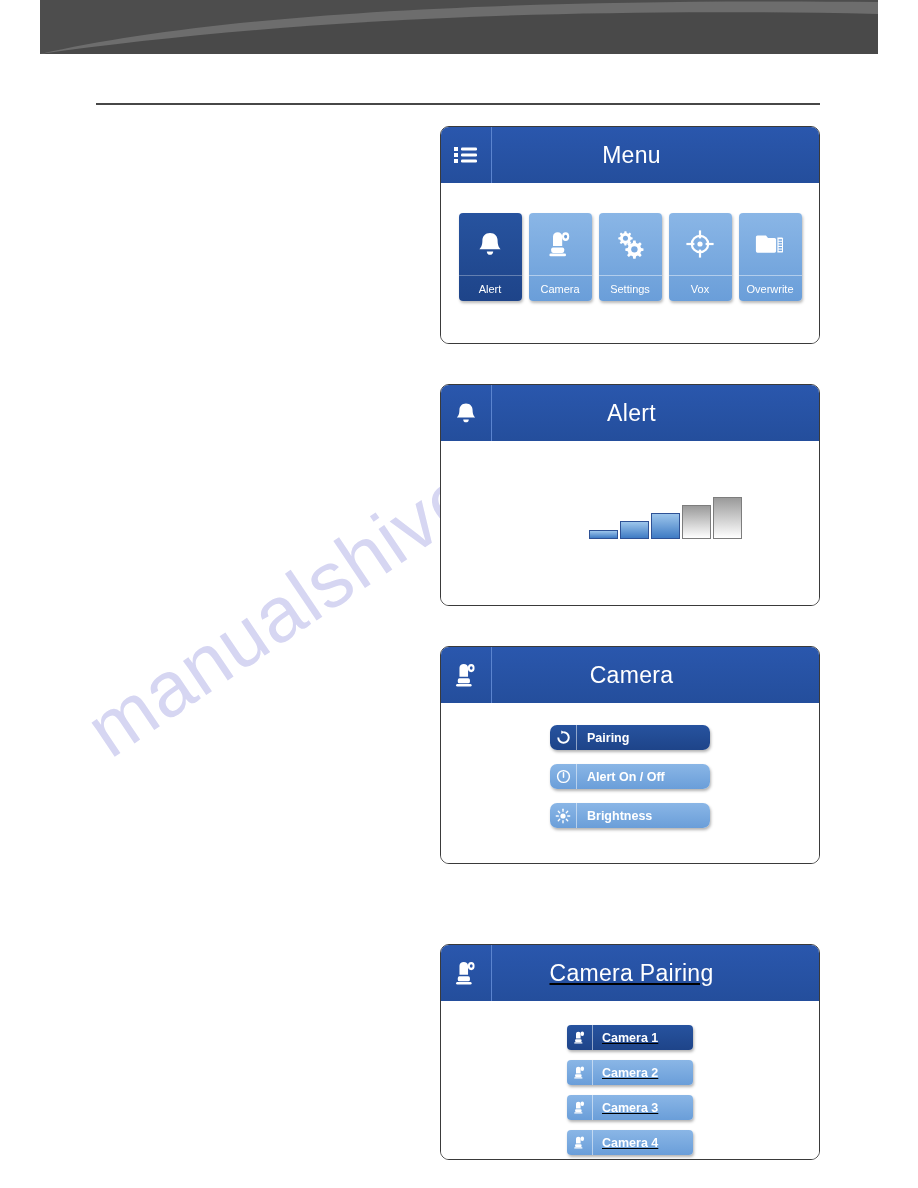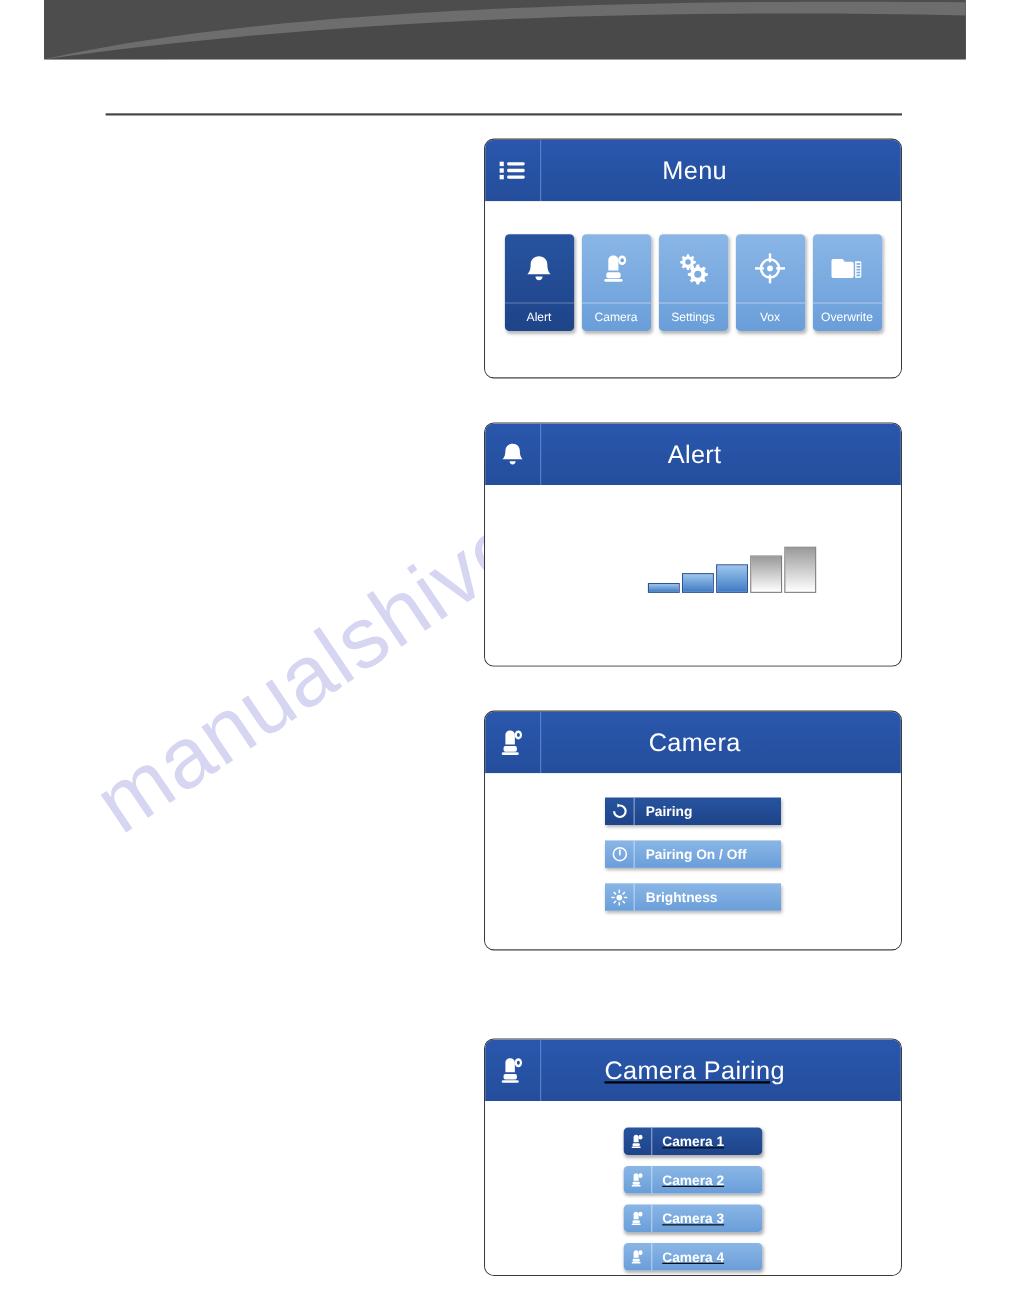--- a/index.html
+++ b/index.html
@@ -124,21 +124,21 @@
   .vol-bar.off{background:linear-gradient(#9a9a9a,#ffffff);border:1px solid #7d7d7d;}
 
   
   #panel-camera{left:440px;top:646px;width:380px;height:218px;}
   .btn-list{
     padding-top:22px;
     display:flex;flex-direction:column;align-items:center;gap:14px;
   }
   .row-btn{
     width:160px;height:25px;
-    border-radius:0;
+    border-radius:7px;
     display:flex;align-items:stretch;
     box-shadow:1px 2px 3px rgba(0,0,0,.3);
     background:linear-gradient(#8ab6e6,#6a9ed9);
     overflow:hidden;
   }
   .row-btn.active{background:linear-gradient(#27539f,#1e4489);}
   .row-btn .rb-ico{
     width:26px;flex:0 0 auto;
     display:flex;align-items:center;justify-content:center;
     border-right:1px solid rgba(255,255,255,.5);
@@ -327,21 +327,21 @@
         <div class="rb-lbl">Pairing</div>
       </div>
 
       <div class="row-btn">
         <div class="rb-ico">
           <svg width="15" height="15" viewBox="0 0 16 16">
             <circle cx="8" cy="8" r="6.3" fill="none" stroke="#fff" stroke-width="1.5"></circle>
             <rect x="7.2" y="3.3" width="1.6" height="6.2" rx="0.8" fill="#fff"></rect>
           </svg>
         </div>
-        <div class="rb-lbl">Pairing On / Off</div>
+        <div class="rb-lbl">Alert On / Off</div>
       </div>
 
       <div class="row-btn">
         <div class="rb-ico">
           <svg width="16" height="16" viewBox="0 0 16 16">
             <circle cx="8" cy="8" r="2.6" fill="#fff"></circle>
             <g stroke="#fff" stroke-width="1.4" stroke-linecap="round">
               <line x1="8" y1="1.3" x2="8" y2="3.3"></line>
               <line x1="8" y1="12.7" x2="8" y2="14.7"></line>
               <line x1="1.3" y1="8" x2="3.3" y2="8"></line>

